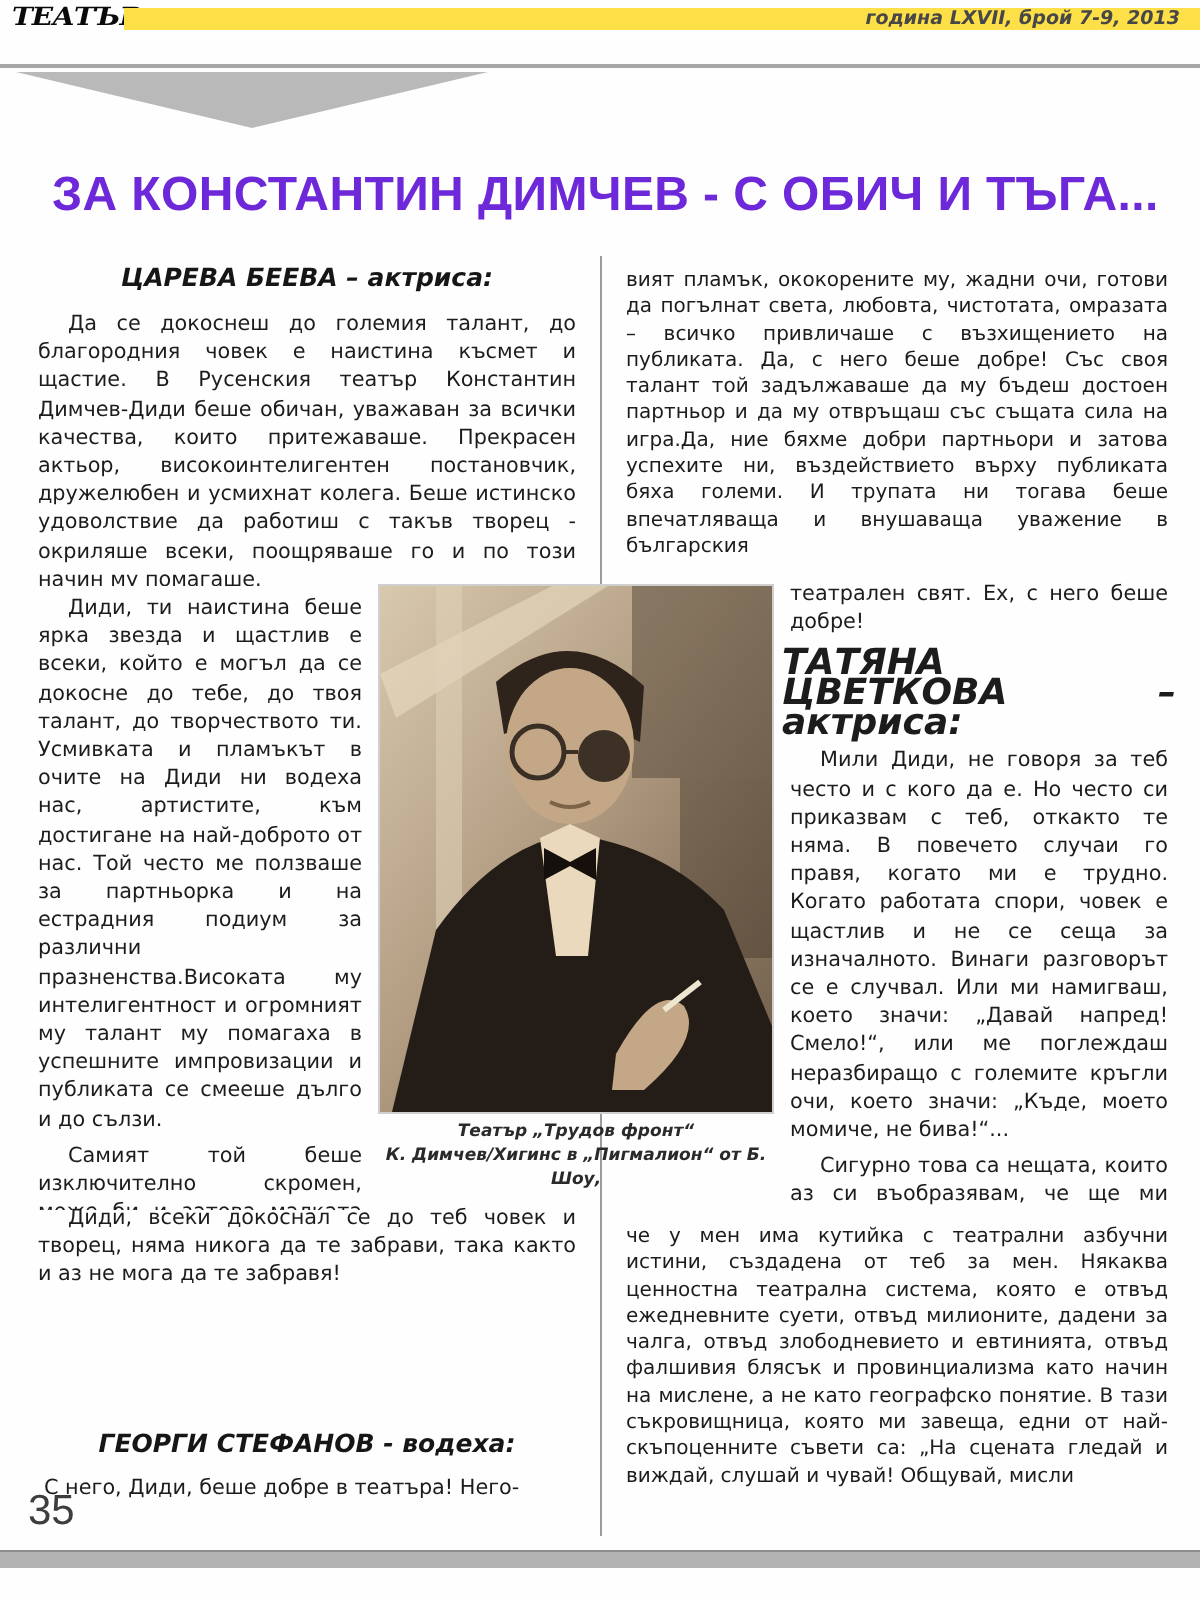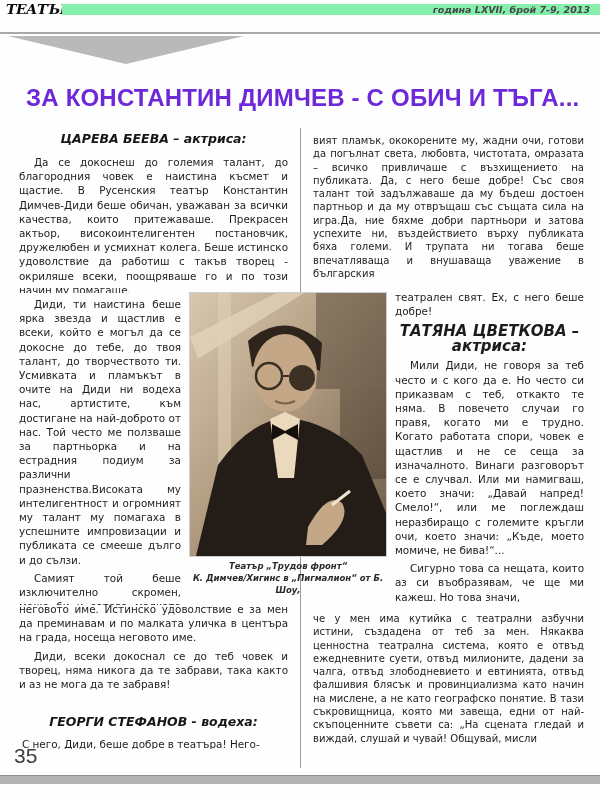--- a/index.html
+++ b/index.html
@@ -9,21 +9,21 @@
     margin:0 auto;
   }
   
   .logo {
     position:absolute; left:6px; top:1px; font-family:"DejaVu Serif", serif;
     font-weight:bold; font-style:italic; font-size:14px; color:#0a0a0a;
     letter-spacing:-0.5px; transform:scaleY(0.9);
   }
   .header-bar {
     position:absolute; left:62px; top:4px; width:538px; height:11px;
-    background:#86efac; display:flex; align-items:center; justify-content:flex-end;
+    background:#fde047; display:flex; align-items:center; justify-content:flex-end;
   }
   .issue-info {
     font-style:italic; font-weight:bold; font-size:9.5px; color:#474747;
     padding-right:10px; line-height:11px; white-space:nowrap;
   }
   .top-rule { position:absolute; left:0; top:32px; width:600px; height:2px; background:#a8a8a8; }
   .triangle {
     position:absolute; left:8px; top:36px; width:0; height:0;
     border-left:118px solid transparent; border-right:118px solid transparent;
     border-top:28px solid #b9b9b9;
@@ -37,21 +37,21 @@
   .divider { position:absolute; left:300px; top:128px; width:1px; height:640px; background:#9c9c9c; }
   .seg { position:absolute; font-size:10.4px; line-height:14.2px; text-align:justify; overflow:hidden; }
   .seg p { margin:4px; }
   .seg p.indent { text-indent:15px; }
   .tight { font-size:10px; line-height:13.3px; }
   .col-heading {
     position:absolute; font-style:italic; font-weight:bold; font-size:12.5px;
     text-align:center; color:#161616;
   }
   .mid-heading {
-    font-style:italic; font-weight:bold; font-size:15px; text-align:center;
+    font-style:italic; font-weight:bold; font-size:18px; 
     margin:6px 0 3px; line-height:15px; text-indent:0;
   }
   .left-h1 { left:15px; top:131px; width:277px; }
   .left-a  { left:15px; top:151px; width:277px; height:142px; }
   .left-b  { left:15px; top:293px; width:170px; height:312px; }
   .left-c  { left:15px; top:598px; width:277px; height:114px; }
   .left-h2 { left:15px; top:714px; width:277px; }
   .left-d  { left:3px; top:733px; width:277px; height:16px; }
   .right-a { left:309px; top:130px; width:279px; height:157px; }
   .right-b { left:391px; top:286px; width:197px; height:321px; }
@@ -93,21 +93,20 @@
 
   <div class="col-heading left-h1">ЦАРЕВА БЕЕВА – актриса:</div>
   <div class="seg left-a">
     <p class="indent">Да се докоснеш до големия талант, до благородния човек е наистина късмет и щастие. В Русенския театър Константин Димчев-Диди беше обичан, уважаван за всички качества, които притежаваше. Прекрасен актьор, високоинтелигентен постановчик, дружелюбен и усмихнат колега. Беше истинско удоволствие да работиш с такъв творец - окриляше всеки, поощряваше го и по този начин му помагаше.</p>
   </div>
   <div class="seg left-b">
     <p class="indent">Диди, ти наистина беше ярка звезда и щастлив е всеки, който е могъл да се докосне до тебе, до твоя талант, до творчеството ти. Усмивката и пламъкът в очите на Диди ни водеха нас, артистите, към достигане на най-доброто от нас. Той често ме ползваше за партньорка и на естрадния подиум за различни празненства.Високата му интелигентност и огромният му талант му помагаха в успешните импровизации и публиката се смееше дълго и до сълзи.</p>
     <p class="indent">Самият той беше изключително скромен, може би и затова малката камерна зала на театъра в Русе е назована на</p>
   </div>
   <div class="seg left-c">
-    <p>неговото име. Истинско удоволствие е за мен да преминавам и по малката уличка в центъра на града, носеща неговото име.</p>
     <p class="indent">Диди, всеки докоснал се до теб човек и творец, няма никога да те забрави, така както и аз не мога да те забравя!</p>
   </div>
   <div class="col-heading left-h2">ГЕОРГИ СТЕФАНОВ -  водеха:</div>
   <div class="seg left-d">
     <p class="indent">С него, Диди, беше добре в театъра! Него-</p>
   </div>
 
   <div class="seg right-a tight">
     <p>вият пламък, ококорените му, жадни очи, готови да погълнат света, любовта, чистотата, омразата – всичко привличаше с възхищението на публиката. Да, с него беше добре! Със своя талант той задължаваше да му бъдеш достоен партньор и да му отвръщаш със същата сила на игра.Да, ние бяхме добри партньори и затова успехите ни, въздействието върху публиката бяха големи. И трупата ни тогава беше впечатляваща и внушаваща уважение в българския</p>
   </div>

